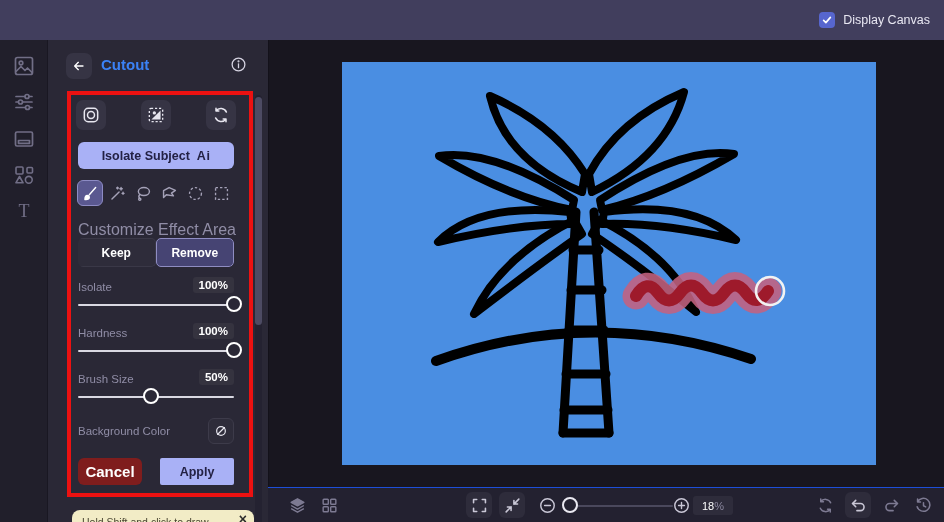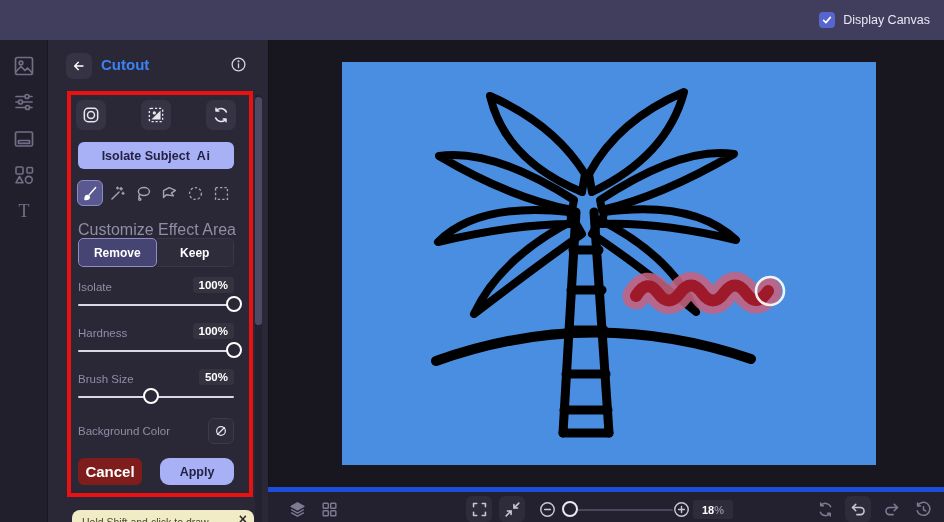--- a/index.html
+++ b/index.html
@@ -64,42 +64,42 @@
 
   .bg-color-label { position:absolute; left:30px; top:385px; color:#908da6; font-size:11.5px; }
   .bg-color-btn { position:absolute; left:160px; top:378px; width:26px; height:26px; border-radius:6px;
     background:#2e2c3a; border:1px solid #3d3b4a; color:#e7e6ef;
     display:flex; align-items:center; justify-content:center; cursor:pointer; }
   .bg-color-btn svg { width:16px; height:16px; }
 
   .cancel-btn { position:absolute; left:30px; top:418px; width:64px; height:27px; border-radius:6px;
     background:#7f1d1d; color:#fff; font-size:15px; font-weight:700;
     display:flex; align-items:center; justify-content:center; cursor:pointer; }
-  .apply-btn { position:absolute; left:112px; top:418px; width:74px; height:27px; border-radius:9px;
+  .apply-btn { position:absolute; left:112px; top:418px; width:74px; height:27px; border-radius:2px;
     background:#a9b1f6; color:#232144; font-size:12.5px; font-weight:700;
     display:flex; align-items:center; justify-content:center; cursor:pointer; }
 
   .tip { position:absolute; left:24px; top:470px; width:182px; height:46px; border-radius:8px;
     background:#f2ecc6; }
   .tip-text { position:absolute; left:10px; top:6px; right:24px; color:#4a4632; font-size:10.5px; line-height:1.3; }
   .tip-close { position:absolute; right:7px; top:1px; color:#2c2c2c; font-size:14px; font-weight:700; cursor:pointer; }
 
   .panel-scrollbar { position:absolute; left:207px; top:55px; width:7px; height:432px;
     background:#242231; border-radius:4px; }
   .panel-thumb { position:absolute; left:0; top:2px; width:7px; height:228px; background:#4d4b63;
     border-radius:4px; cursor:pointer; }
 
   
   .workspace { position:absolute; left:268px; top:40px; width:676px; height:447px;
     background:#18161f; border-left:1px solid #13111a; }
   .canvas { position:absolute; left:73px; top:22px; width:534px; height:403px; background:#4a8ee2; }
 
   
   .bottombar { position:absolute; left:268px; top:487px; width:676px; height:35px; background:#232130;
-    border-top:5px solid #1d4ed8;font-weight:bold; }
+    border-top:1px solid #1d4ed8; }
   .bb-btn { position:absolute; top:4px; width:26px; height:26px; border-radius:6px; color:#7d7a92;
     display:flex; align-items:center; justify-content:center; cursor:pointer; }
   .bb-btn svg { width:19px; height:19px; }
   .bb-btn.boxed { background:#2e2c3b; color:#c9c7d6; }
   .bb-btn.bright { color:#c9c7d6; }
   .zoom-track { position:absolute; left:295px; top:16.5px; width:110px; height:2px; background:#4a485c; border-radius:1px; }
   .z-handle { position:absolute; top:-8px; width:16px; height:16px; border-radius:50%;
     background:#232130; border:2.5px solid #e9e8f0; cursor:pointer; }
   .zoom-box { position:absolute; left:425px; top:8px; width:40px; height:19px; background:#2e2c3b;
     border-radius:3px; display:flex; align-items:center; justify-content:center; cursor:pointer; }
@@ -232,22 +232,22 @@
   </div>
   <div class="tool-btn" style="left:160px">
     <svg viewBox="0 0 24 24" fill="none" stroke="currentColor" stroke-width="1.7">
       <rect x="4.5" y="4.5" width="15" height="15" stroke-dasharray="3 2.6"></rect>
     </svg>
   </div>
 
   <div class="customize-label">Customize Effect Area</div>
 
   <div class="segmented">
+    <div class="seg-btn plain">Keep</div>
     <div class="seg-btn selected">Remove</div>
-    <div class="seg-btn plain">Keep</div>
   </div>
 
   <div class="slider-row-label" style="top:241px">Isolate</div>
   <div class="slider-value" style="top:237px">100%</div>
   <div class="slider-track" style="top:264px">
     <div class="p-handle" style="left: calc(100% - 8px);"></div>
   </div>
 
   <div class="slider-row-label" style="top:287px">Hardness</div>
   <div class="slider-value" style="top:283px">100%</div>

